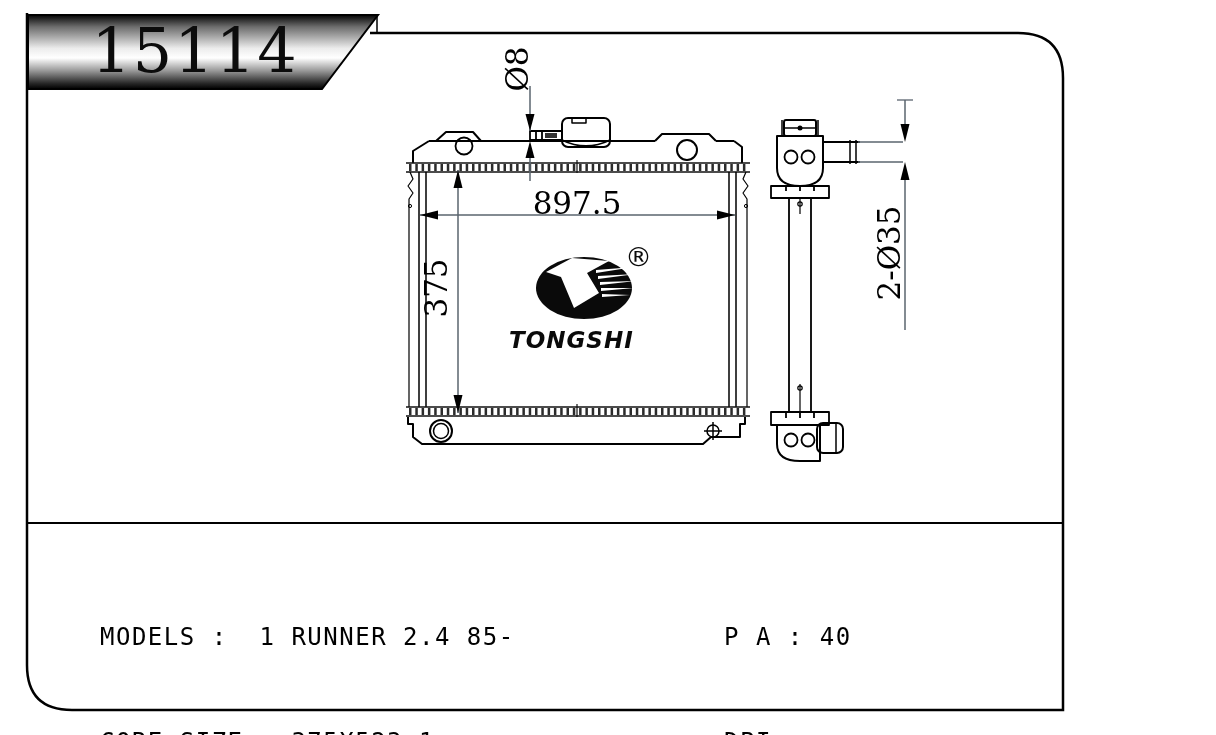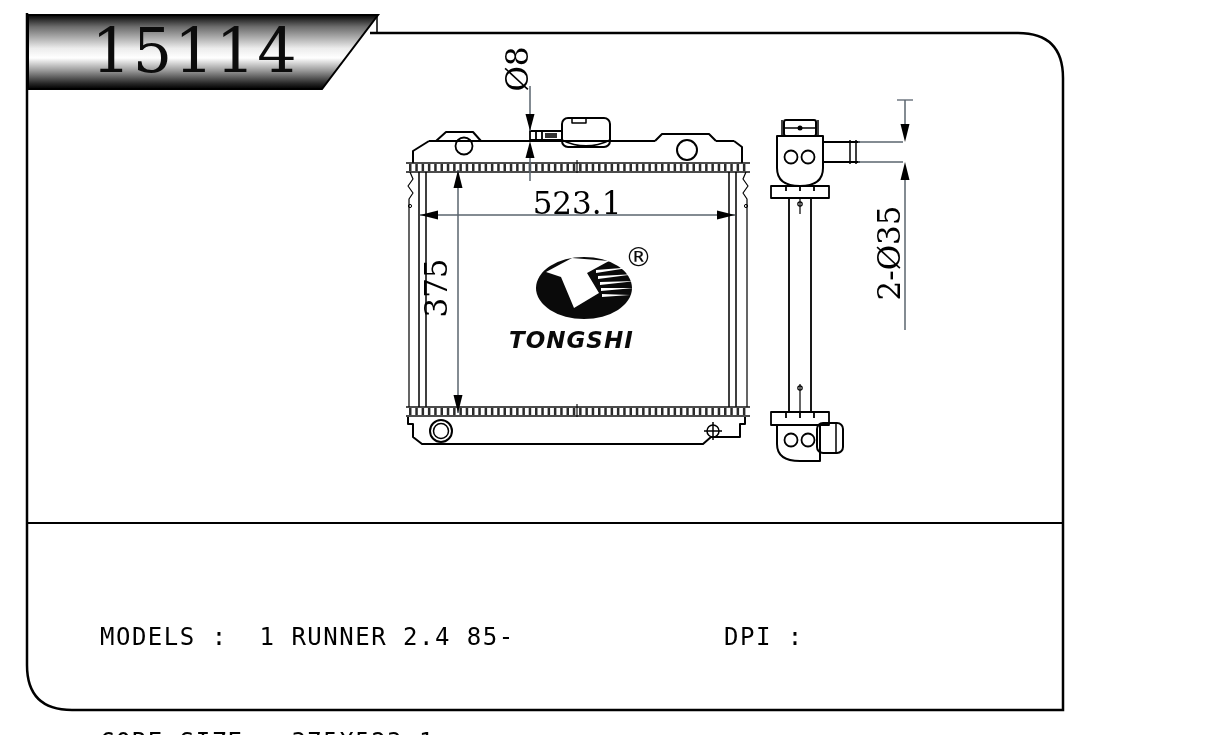--- a/index.html
+++ b/index.html
@@ -188,34 +188,35 @@
       <polygon points="598,276 636,274 598,279"></polygon>
       <polygon points="600,282 636,281 600,285"></polygon>
       <polygon points="601,288 634,288 601,291"></polygon>
       <polygon points="602,294 630,295 602,297"></polygon>
     </g>
   </g>
 </svg>
 
 <div class="abs banner-num">15114</div>
 
-<div class="abs dim dim-width">523.1</div>
+<div class="abs dim dim-width">897.5</div>
 <div class="abs dim rot dim-height">375</div>
 <div class="abs dim rot dim-filler">Ø8</div>
 <div class="abs dim rot dim-pipes">2-Ø35</div>
 
 <div class="abs brand">TONGSHI</div>
 <div class="abs rmark">®</div>
 
 <div class="abs spec-col spec-left">
   <div>MODELS :  1 RUNNER 2.4 85-</div>
   <div>CORE SIZE : 375X523.1</div>
   
   
 </div>
 
 <div class="abs spec-col spec-right">
+  <div>P A : 40</div>
   <div>DPI :</div>
   
   
 </div>
 
 </div>
 
 </body></html>

